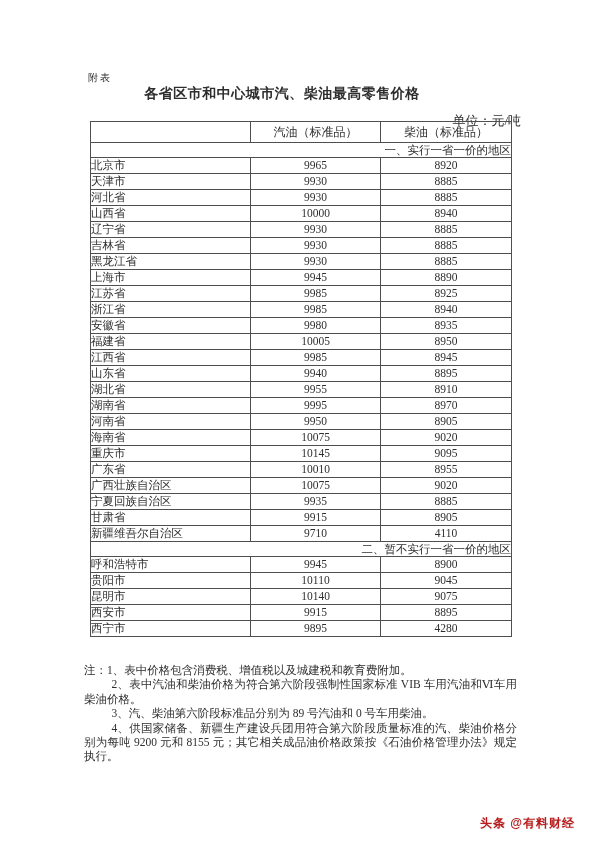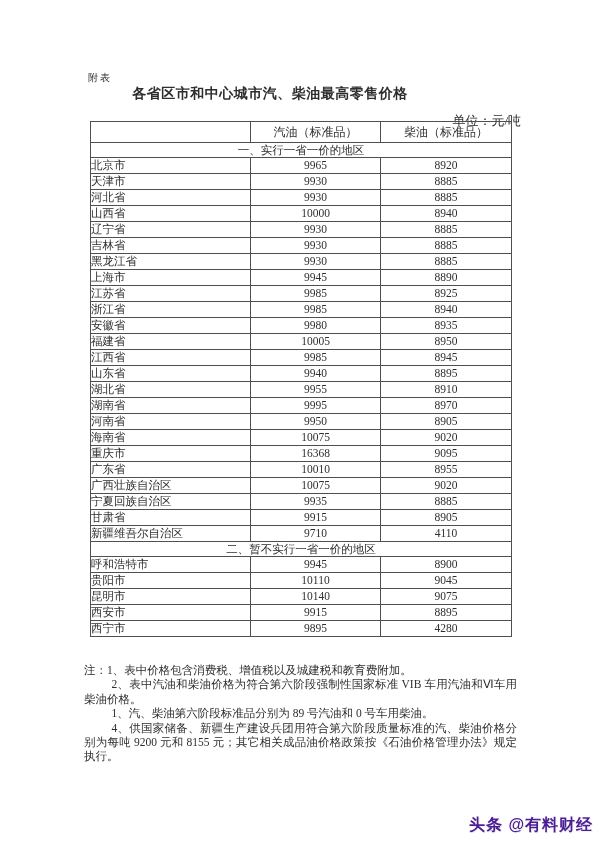--- a/index.html
+++ b/index.html
@@ -5,51 +5,51 @@
   html,body { margin:0; padding:0; background:#ffffff; }
   .page {
     position:relative; width:600px; height:848px; background:#ffffff;
     font-family:"Liberation Serif","DejaVu Serif",serif; color:#2e2e2e;
     overflow:hidden;
   }
   .appendix {
     position:absolute; left:88px; top:71px; font-size:10px; letter-spacing:2px;
   }
   .doc-title {
-    position:absolute; left:0; top:85px; width:540px; text-align:center;
+    position:absolute; left:12px; top:85px; width:540px; text-align:center;
     font-size:14px; font-weight:bold; letter-spacing:0.5px;
   }
   .unit-label {
     position:absolute; left:0; top:112px; width:521px; text-align:right;
     font-size:13px;
   }
   table.price-table {
     position:absolute; left:90px; top:121px; width:421px;
     border-collapse:collapse; table-layout:fixed;
   }
   .price-table th, .price-table td {
     border:1px solid #4f4f4f; padding:0; font-weight:normal;
     font-size:11.5px; line-height:13px; vertical-align:middle;
     overflow:hidden; white-space:nowrap;
   }
   .price-table thead th { height:20px; text-align:center; font-size:12px;font-family:Liberation Serif, serif; }
-  .section-cell { height:14px; text-align:center; padding-left:3px; }
+  .section-cell { height:14px; text-align:right; padding-left:3px; }
   .region-cell  { height:15px; text-align:left; padding-left:16px; }
   .num-cell     { height:15px; text-align:center; }
   .notes {
     position:absolute; left:84px; top:663px; width:433px;
-    font-size:11.5px; line-height:14.4px; text-align:justify;font-family:Liberation Serif, serif;
+    font-size:11.5px; line-height:14.4px; text-align:justify;
   }
   .notes p { margin:0; }
   .note-indent { text-indent:2.4em; }
   .watermark {
-    position:absolute; right:7px; top:815px;
+    position:absolute; right:25px; top:815px;
     font-family:"Liberation Sans","DejaVu Sans",sans-serif;
-    font-weight:bold; font-size:16px; letter-spacing:1px;
-    color:#4c1d95; text-shadow:1px 1px 0 #efefef;
+    font-weight:bold; font-size:12px; letter-spacing:1px;
+    color:#b91c1c; text-shadow:1px 1px 0 #efefef;
   }
 </style>
 </head>
 <body>
 
 <div class="page">
 
   <div class="appendix">附表</div>
 
   <div class="doc-title">各省区市和中心城市汽、柴油最高零售价格</div>
@@ -158,21 +158,21 @@
           <td class="num-cell">9950</td>
           <td class="num-cell">8905</td>
         </tr>
         <tr>
           <td class="region-cell">海南省</td>
           <td class="num-cell">10075</td>
           <td class="num-cell">9020</td>
         </tr>
         <tr>
           <td class="region-cell">重庆市</td>
-          <td class="num-cell">16368</td>
+          <td class="num-cell">10145</td>
           <td class="num-cell">9095</td>
         </tr>
         <tr>
           <td class="region-cell">广东省</td>
           <td class="num-cell">10010</td>
           <td class="num-cell">8955</td>
         </tr>
         <tr>
           <td class="region-cell">广西壮族自治区</td>
           <td class="num-cell">10075</td>
@@ -220,19 +220,19 @@
           <td class="region-cell">西宁市</td>
           <td class="num-cell">9895</td>
           <td class="num-cell">4280</td>
         </tr>
       </tbody>
   </table>
 
   <div class="notes">
     <p class="note">注：1、表中价格包含消费税、增值税以及城建税和教育费附加。</p>
     <p class="note note-indent">2、表中汽油和柴油价格为符合第六阶段强制性国家标准 VIB 车用汽油和Ⅵ车用柴油价格。</p>
-    <p class="note note-indent">1、汽、柴油第六阶段标准品分别为 89 号汽油和 0 号车用柴油。</p>
+    <p class="note note-indent">3、汽、柴油第六阶段标准品分别为 89 号汽油和 0 号车用柴油。</p>
     <p class="note note-indent">4、供国家储备、新疆生产建设兵团用符合第六阶段质量标准的汽、柴油价格分别为每吨 9200 元和 8155 元；其它相关成品油价格政策按《石油价格管理办法》规定执行。</p>
   </div>
 
   <div class="watermark">头条 @有料财经</div>
 
 </div>
 
 </body></html>

